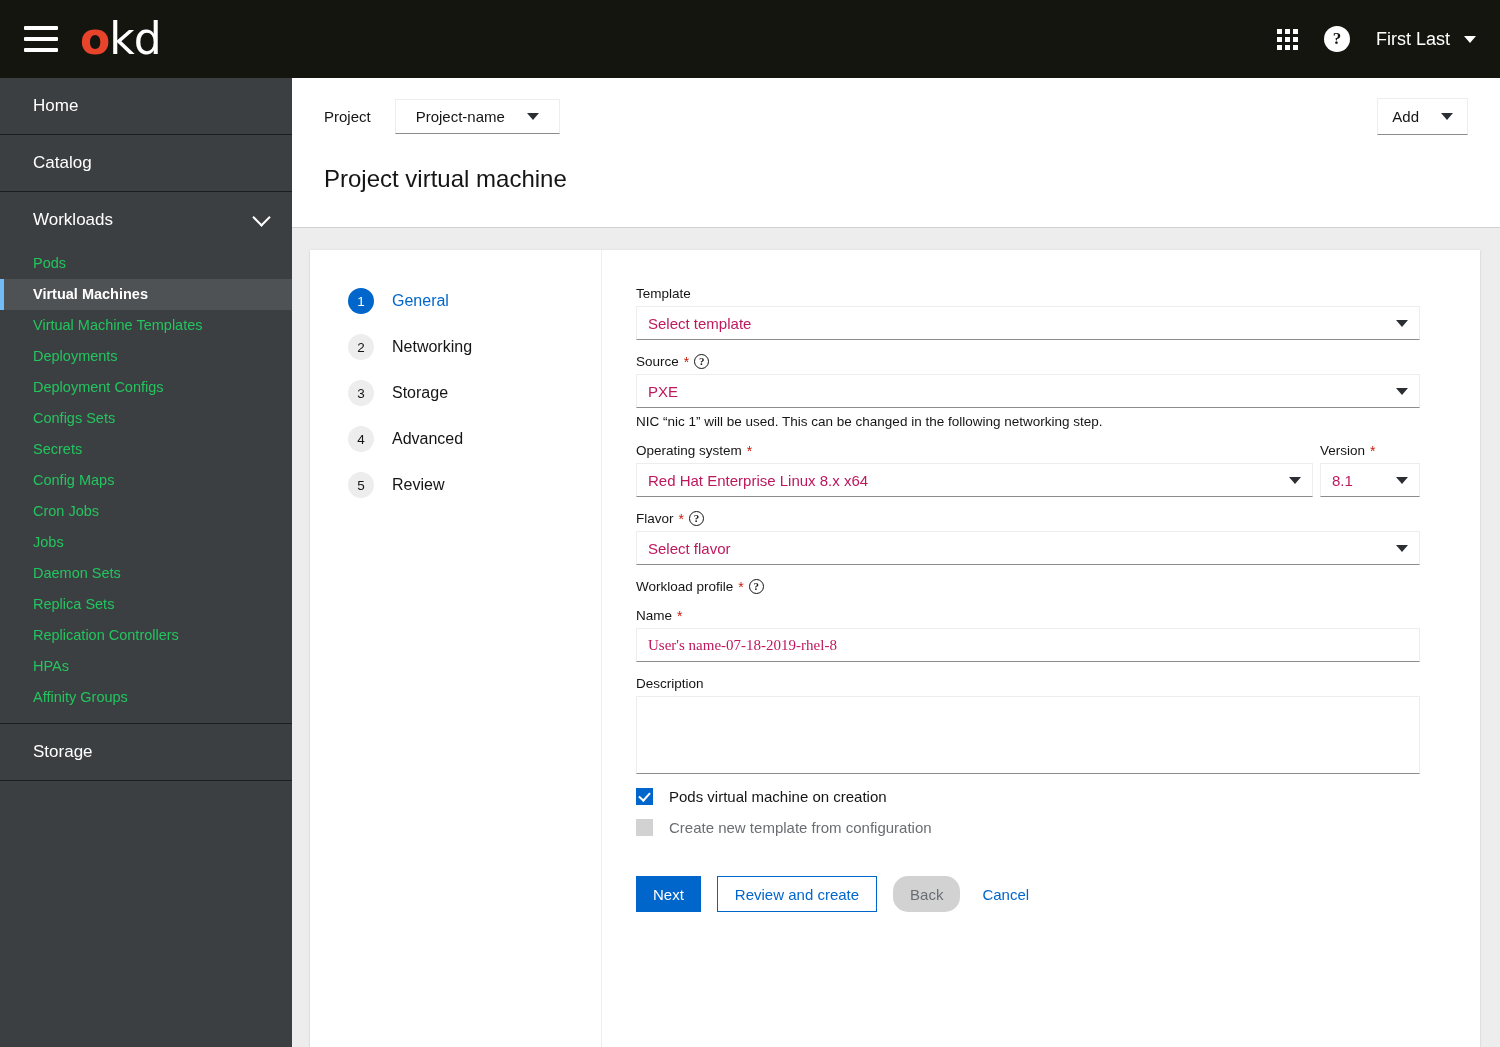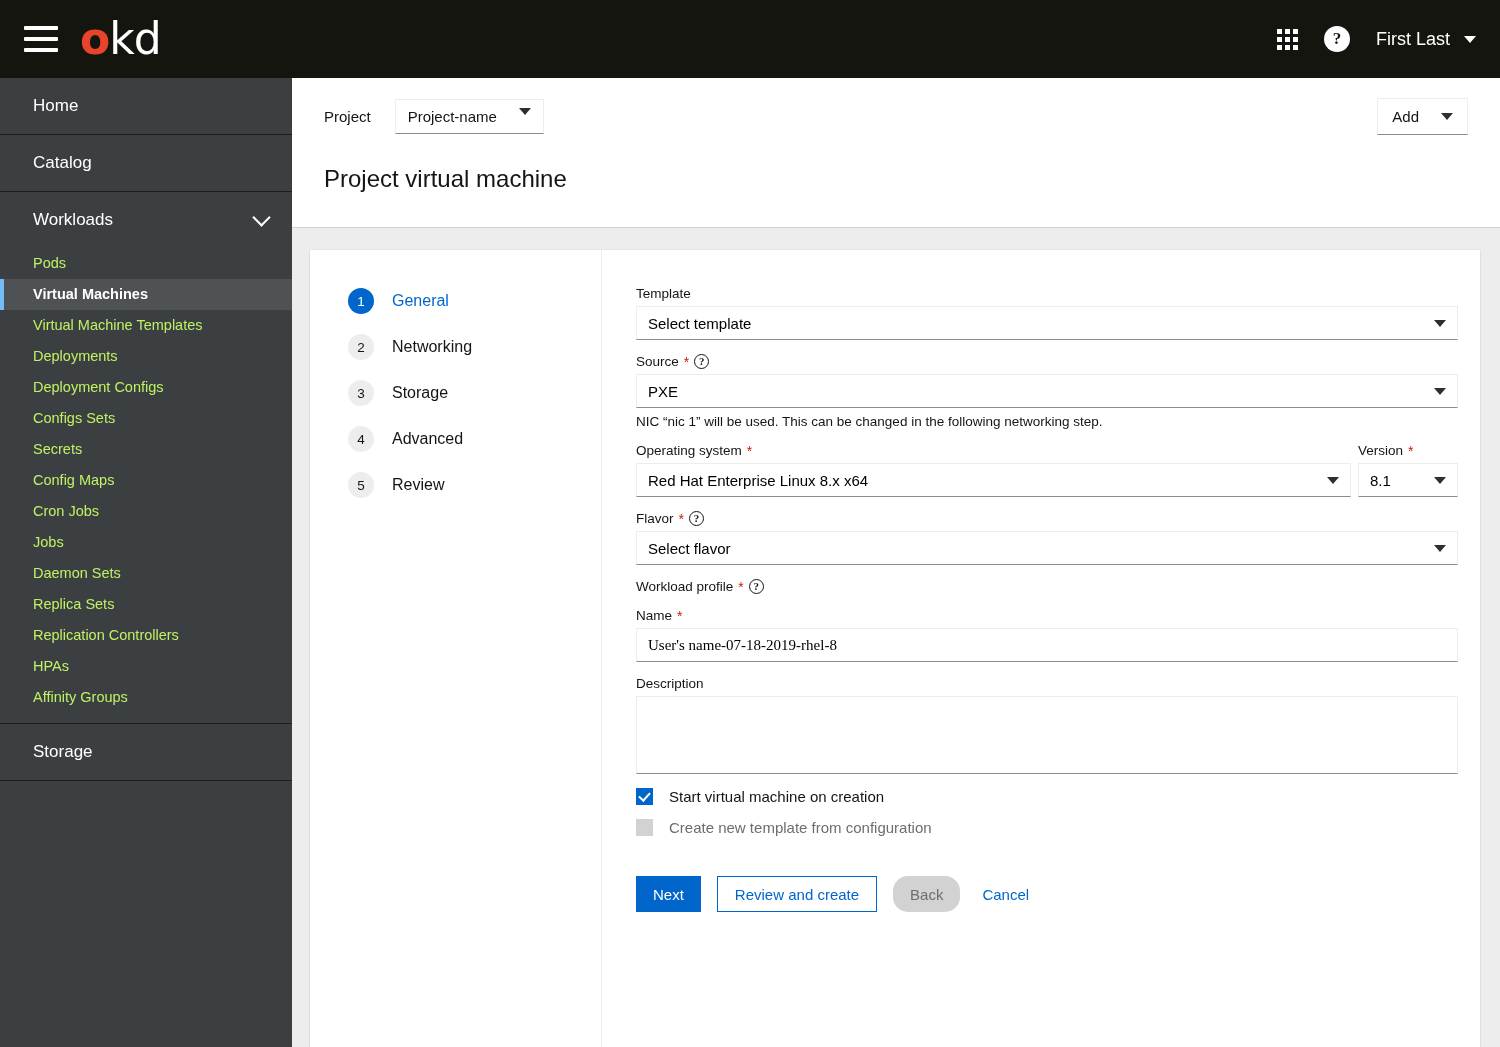--- a/index.html
+++ b/index.html
@@ -51,36 +51,36 @@
     padding: 18px 0 18px 33px; font-size: 17px; color: #ffffff; cursor: pointer;
   }
   .nav-group-header {
     padding: 18px 24px 18px 33px; font-size: 17px; color: #ffffff; cursor: pointer;
     display: flex; align-items: center; justify-content: space-between;
   }
   .chev { width: 13px; height: 13px; border-right: 2.5px solid #ffffff; border-bottom: 2.5px solid #ffffff;
     transform: rotate(45deg); margin-top: -6px; }
   .nav-sub { padding-bottom: 10px; }
   .nav-item {
-    position: relative; padding: 7px 10px 7px 33px; font-size: 14.5px; color: #bef264; cursor: pointer;
+    position: relative; padding: 7px 10px 7px 33px; font-size: 14.5px; color: #22c55e; cursor: pointer;
     line-height: 17px;
   }
   .nav-item.active { background: #4f5255; color: #ffffff; font-weight: 700; }
   .nav-item.active::before {
     content: ""; position: absolute; left: 0; top: 0; bottom: 0; width: 4px; background: #73bcf7;
   }
 
   
   .main { flex: 1 1 auto; background: #ffffff; display: flex; flex-direction: column; min-width: 0; }
   .page-header { background: #ffffff; padding: 20px 32px 0 32px; }
   .project-bar { display: flex; align-items: center; }
   .project-label { font-size: 15px; color: #151515; margin-right: 24px; }
   .project-select {
-    min-width: 148px; padding: 8px 12px; background: #ffffff; border: 1px solid #ededed;
-    border-bottom: 1px solid #8a8d90; display: flex; gap: 22px;
+    min-width: 148px; padding: 8px 20px; background: #ffffff; border: 1px solid #ededed;
+    border-bottom: 1px solid #8a8d90; display: flex; align-items: center; gap: 22px;
     font-size: 15px; cursor: pointer;
   }
   .add-btn {
     margin-left: auto; min-width: 78px; padding: 9px 14px; background: #ffffff;
     border: 1px solid #ededed; border-bottom: 1px solid #8a8d90;
     display: flex; align-items: center; gap: 22px; font-size: 15px; cursor: pointer;
   }
   .page-title { font-size: 24px; font-weight: 400; color: #151515; padding: 30px 0 34px 0; }
   .content-area { flex: 1 1 auto; background: #ededed; border-top: 1px solid #d2d2d2; padding: 22px 0 0 0; min-height: 0; }
 
@@ -92,33 +92,33 @@
   .wizard-steps { width: 292px; flex: 0 0 292px; border-right: 1px solid #ededed; padding: 38px 0 0 38px; }
   .step { display: flex; align-items: center; gap: 18px; margin-bottom: 20px; cursor: pointer; }
   .step-num {
     width: 26px; height: 26px; border-radius: 50%; background: #ededed; color: #151515;
     display: flex; align-items: center; justify-content: center; font-size: 13.5px; flex: 0 0 26px;
   }
   .step.active .step-num { background: #06c; color: #ffffff; }
   .step-label { font-size: 16px; color: #151515; }
   .step.active .step-label { color: #06c; }
 
-  .wizard-form { flex: 1 1 auto; padding: 36px 22px 0 34px; min-width: 0; }
+  .wizard-form { flex: 1 1 auto; padding: 36px 60px 0 34px; min-width: 0; }
   .field { margin-bottom: 14px; }
   .flabel { display: flex; align-items: center; gap: 5px; font-size: 13.5px; color: #151515; margin-bottom: 5px; }
   .req { color: #c9190b; font-size: 14px; line-height: 1; }
   .hint-icon {
     width: 15px; height: 15px; border-radius: 50%; border: 1.6px solid #151515;
     display: inline-flex; align-items: center; justify-content: center;
     font-size: 11px; font-weight: 700; font-family: "Liberation Serif", serif; line-height: 1; cursor: pointer;
   }
   .control {
     width: 100%; height: 34px; background: #ffffff; border: 1px solid #ededed;
     border-bottom: 1px solid #8a8d90; display: flex; align-items: center;
-    padding: 0 11px; font-size: 15px; color: #000000; cursor: pointer;
+    padding: 0 11px; font-size: 15px; color: #be185d; cursor: pointer;
   }
   .control .val { flex: 1 1 auto; white-space: nowrap; overflow: hidden; text-overflow: ellipsis; }
   .control.text-input { cursor: text; font-family: Liberation Serif, serif; }
   .helper-text { font-size: 13.5px; color: #151515; margin-top: 6px; }
   .row { display: flex; gap: 7px; align-items: flex-end; }
   .col-os { flex: 1 1 auto; min-width: 0; }
   .col-ver { flex: 0 0 100px; width: 100px; }
   .textarea {
     width: 100%; height: 78px; background: #ffffff; border: 1px solid #ededed;
     border-bottom: 1px solid #8a8d90; cursor: text;
@@ -339,21 +339,21 @@
 
             <div class="field">
               <div class="flabel">
                 <span>Description</span>
               </div>
               <div class="textarea" placeholder=""></div>
             </div>
 
             <div class="checkbox-row">
               <span class="cbx"></span>
-              <span class="cbx-label">Start virtual machine on creation</span>
+              <span class="cbx-label">Pods virtual machine on creation</span>
             </div>
             <div class="checkbox-row">
               <span class="cbx disabled"></span>
               <span class="cbx-label muted">Create new template from configuration</span>
             </div>
 
             <div class="actions">
               <div class="btn btn-primary">Next</div>
               <div class="btn btn-secondary">Review and create</div>
               <div class="btn btn-disabled">Back</div>

